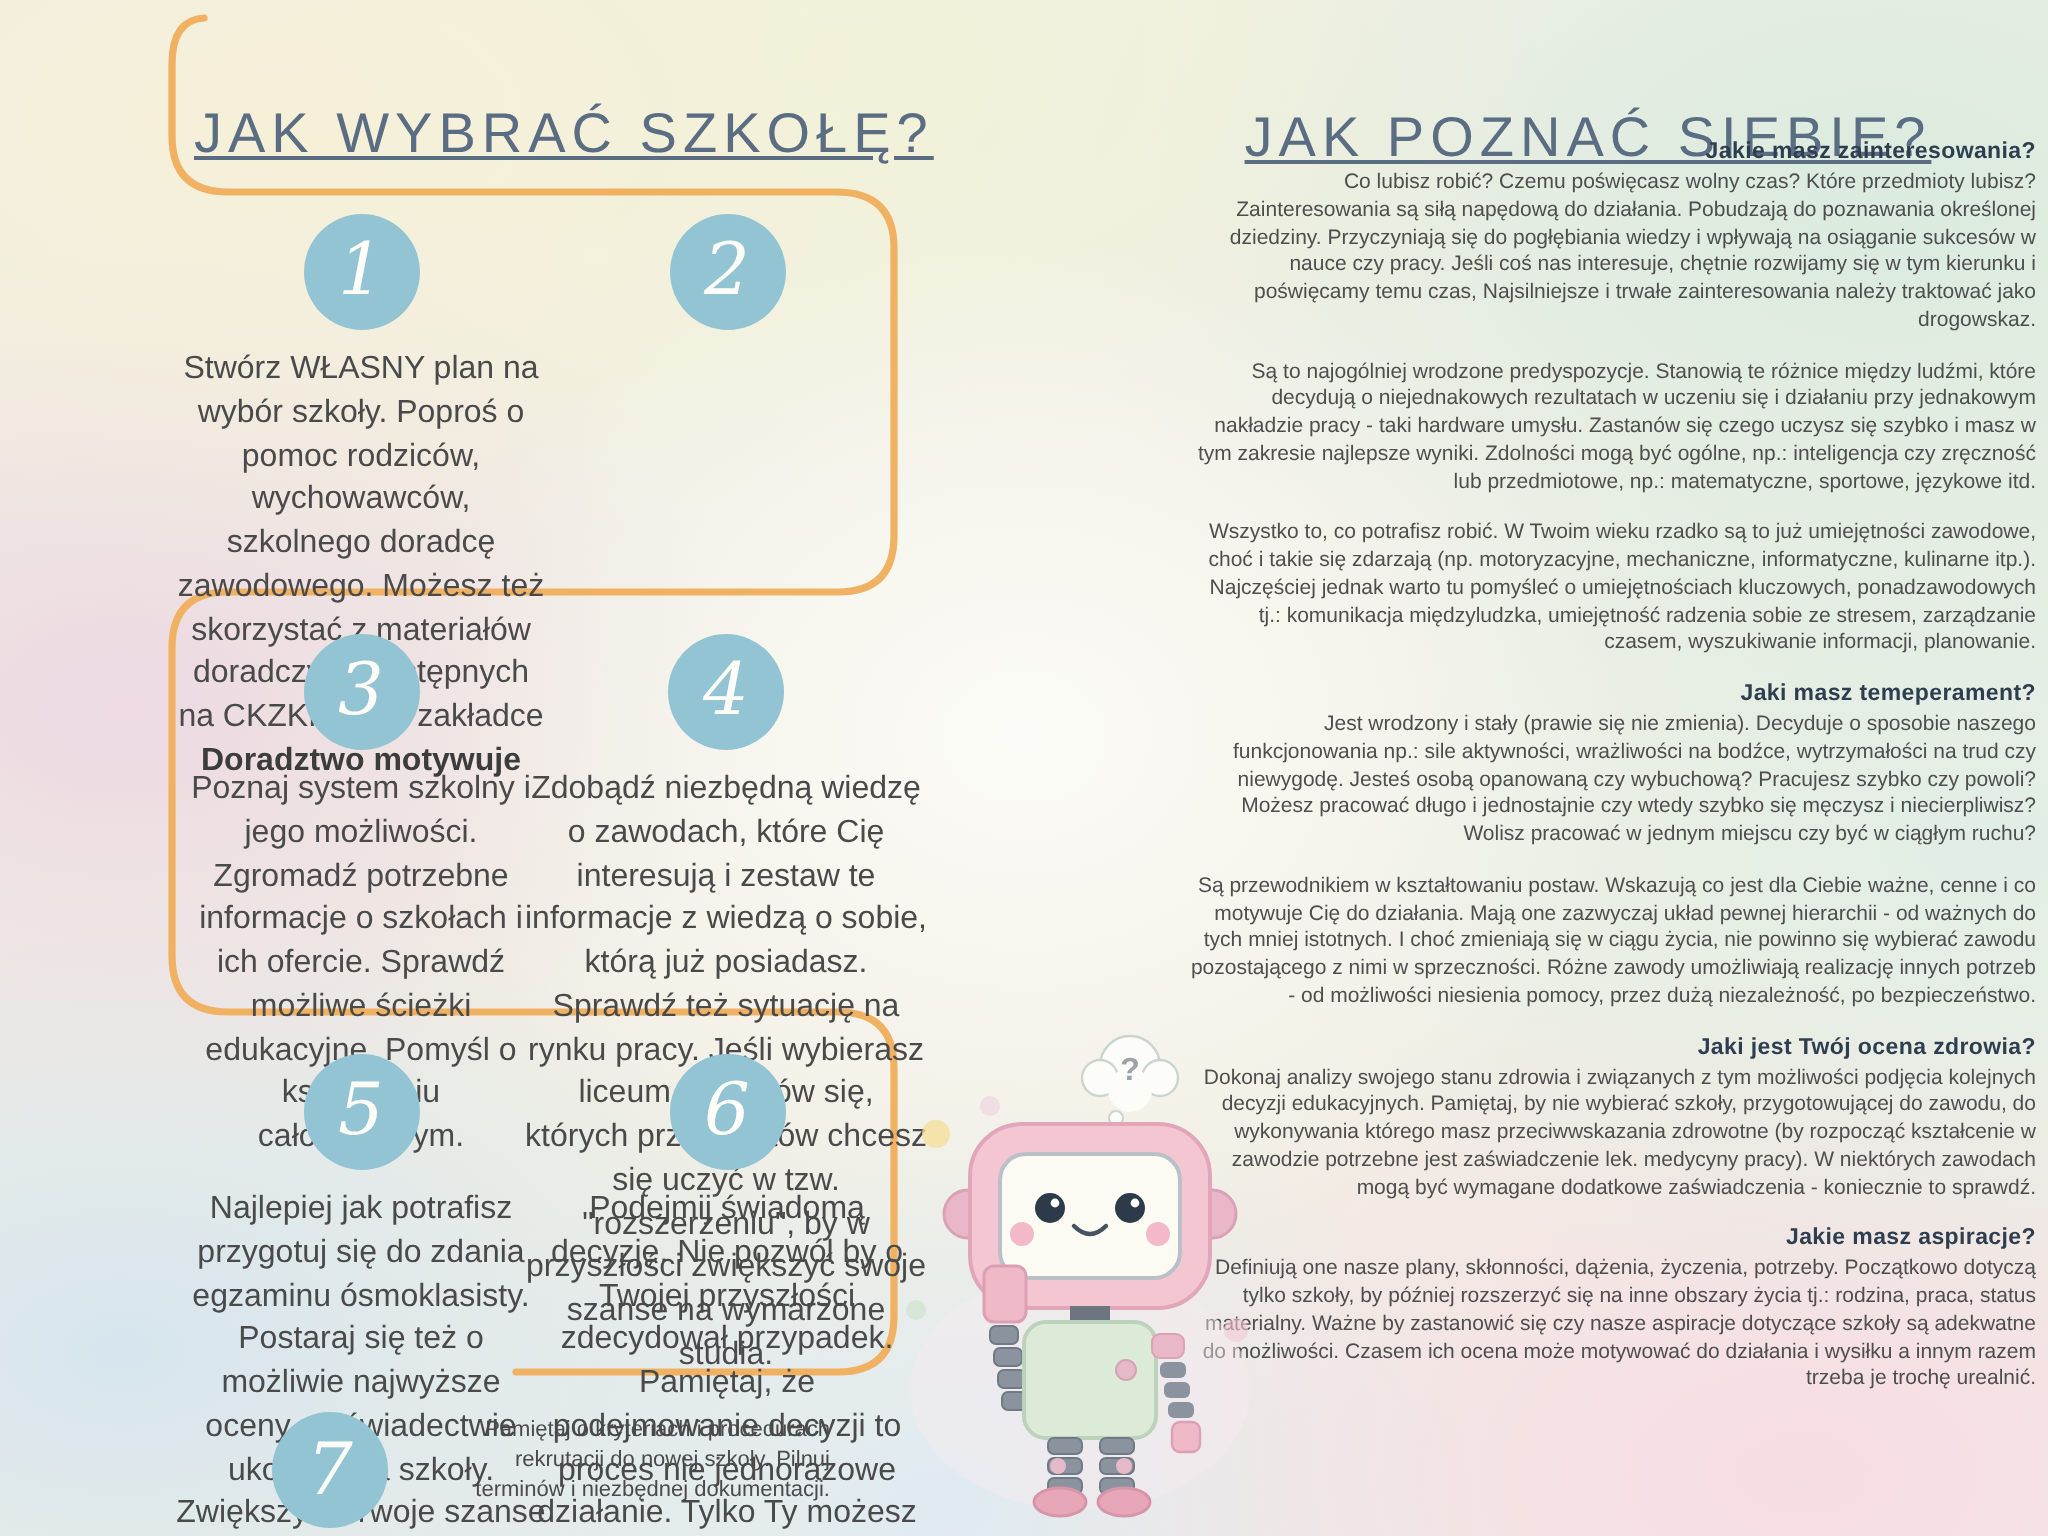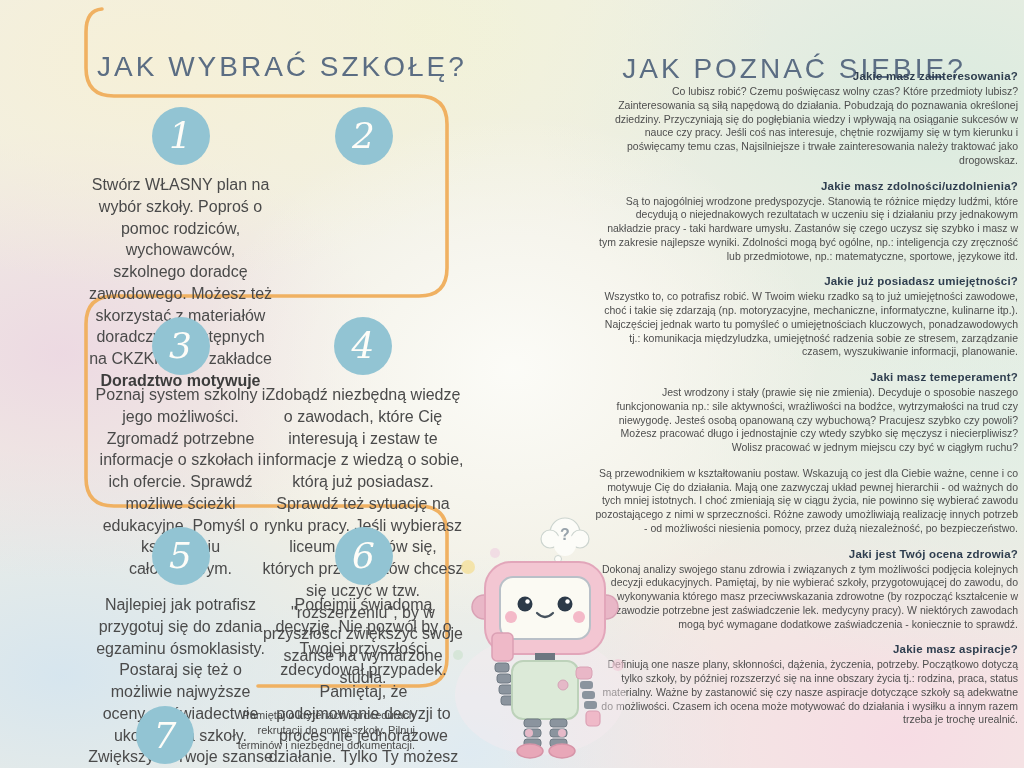--- a/index.html
+++ b/index.html
@@ -13,21 +13,21 @@
       radial-gradient(46% 42% at 6% 46%, rgba(236,215,226,.9), rgba(236,215,226,0) 70%),
       radial-gradient(50% 42% at 6% 88%, rgba(213,229,239,.95), rgba(213,229,239,0) 72%),
       radial-gradient(55% 50% at 92% 14%, rgba(217,235,223,.95), rgba(217,235,223,0) 72%),
       radial-gradient(50% 46% at 97% 55%, rgba(223,238,229,.9), rgba(223,238,229,0) 72%),
       radial-gradient(55% 46% at 88% 96%, rgba(247,219,228,.95), rgba(247,219,228,0) 72%),
       radial-gradient(40% 38% at 46% 98%, rgba(221,234,243,.9), rgba(221,234,243,0) 70%),
       #f1efe4;
   }
   .title{
     position:absolute;font-size:28px;letter-spacing:3px;color:#5b6d83;
-    font-family:"Liberation Sans",sans-serif;font-weight:400;white-space:nowrap;
+    font-family:"Liberation Sans",sans-serif;font-weight:400;white-space:nowrap;text-decoration:underline;
   }
   #left-title{left:97px;top:32px;}
   #right-title{left:594px;top:34px;width:400px;text-align:center;}
   svg.flow{position:absolute;left:0;top:0;pointer-events:none;}
   .step{position:absolute;text-align:center;}
   .step .num{
     width:58px;height:58px;border-radius:50%;background:#92c4d3;color:#fefdf8;
     display:flex;align-items:center;justify-content:center;margin:0 auto 9px auto;
     font-family:"DejaVu Serif",serif;font-style:italic;font-size:36px;line-height:1;
   }
@@ -81,25 +81,23 @@
 
 <div id="step7-circle">7</div>
 <p id="step7-text">Pamiętaj o kryteriach i procedurach rekrutacji do nowej szkoły. Pilnuj terminów i niezbędnej dokumentacji.</p>
 
 <div id="right-col">
   <div class="qa">
     <h3>Jakie masz zainteresowania?</h3>
     <p>Co lubisz robić? Czemu poświęcasz wolny czas?  Które przedmioty lubisz? Zainteresowania są siłą napędową do działania. Pobudzają do poznawania określonej dziedziny. Przyczyniają się do pogłębiania wiedzy i wpływają na osiąganie sukcesów w nauce czy pracy. Jeśli coś nas interesuje, chętnie rozwijamy się w tym kierunku i poświęcamy temu czas, Najsilniejsze i trwałe zainteresowania należy traktować jako drogowskaz.</p>
   </div>
   <div class="qa">
-    <h3>Jakie masz zdolności/uzdolnienia?</h3>
     <p>Są to najogólniej wrodzone predyspozycje. Stanowią te różnice między ludźmi, które decydują o niejednakowych rezultatach w uczeniu się i działaniu przy jednakowym nakładzie pracy -  taki hardware umysłu. Zastanów się czego uczysz się szybko i masz w tym zakresie najlepsze wyniki. Zdolności mogą być ogólne, np.: inteligencja czy zręczność lub przedmiotowe, np.: matematyczne, sportowe, językowe itd.</p>
   </div>
   <div class="qa">
-    <h3>Jakie już posiadasz umiejętności?</h3>
     <p>Wszystko to, co potrafisz robić. W Twoim wieku rzadko są to już umiejętności zawodowe, choć i takie się zdarzają (np. motoryzacyjne, mechaniczne, informatyczne, kulinarne itp.). Najczęściej jednak warto tu pomyśleć o umiejętnościach kluczowych, ponadzawodowych tj.: komunikacja międzyludzka, umiejętność radzenia sobie ze stresem, zarządzanie czasem, wyszukiwanie informacji, planowanie.</p>
   </div>
   <div class="qa">
     <h3>Jaki masz temeperament?</h3>
     <p>Jest wrodzony i stały (prawie się nie zmienia). Decyduje o sposobie naszego funkcjonowania np.: sile aktywności, wrażliwości na bodźce, wytrzymałości na trud czy niewygodę. Jesteś osobą opanowaną czy wybuchową? Pracujesz szybko czy powoli? Możesz pracować długo i jednostajnie czy wtedy szybko się męczysz i niecierpliwisz? Wolisz pracować w jednym miejscu czy być w ciągłym ruchu?</p>
   </div>
   <div class="qa">
     <p>Są przewodnikiem w kształtowaniu postaw. Wskazują co jest dla Ciebie ważne, cenne i co motywuje Cię do działania. Mają one zazwyczaj układ pewnej hierarchii - od ważnych do tych mniej istotnych.  I choć zmieniają się w ciągu życia, nie powinno się wybierać zawodu pozostającego z nimi w sprzeczności. Różne zawody umożliwiają realizację innych potrzeb - od możliwości niesienia pomocy, przez dużą niezależność, po bezpieczeństwo.</p>
   </div>
   <div class="qa">

